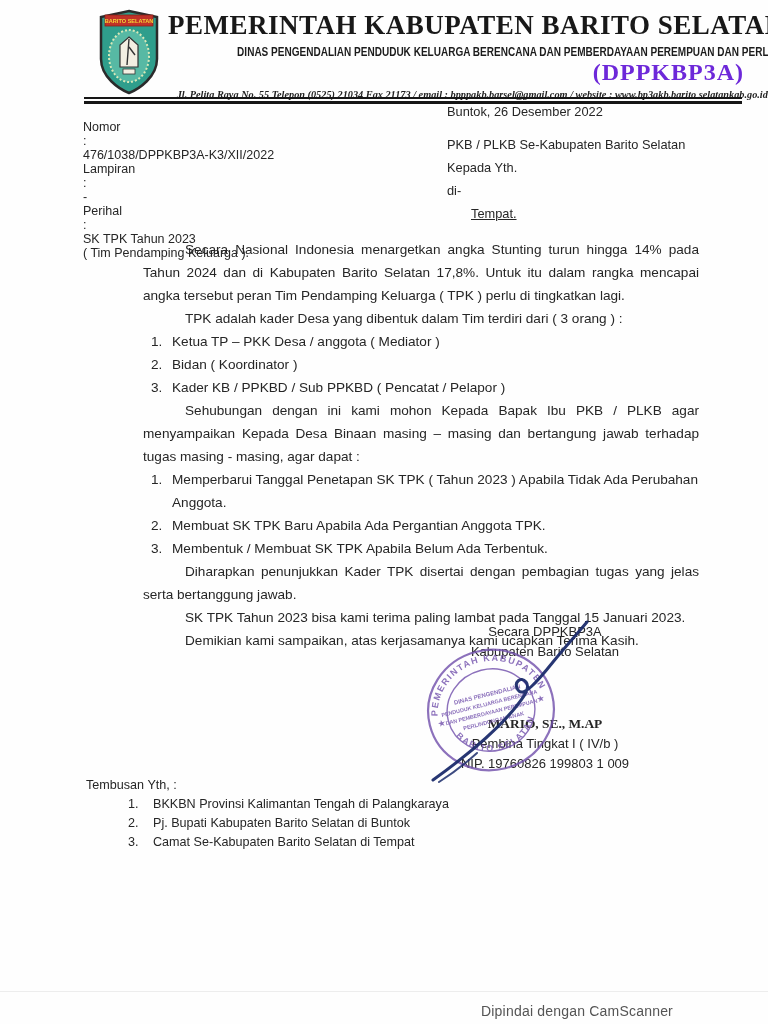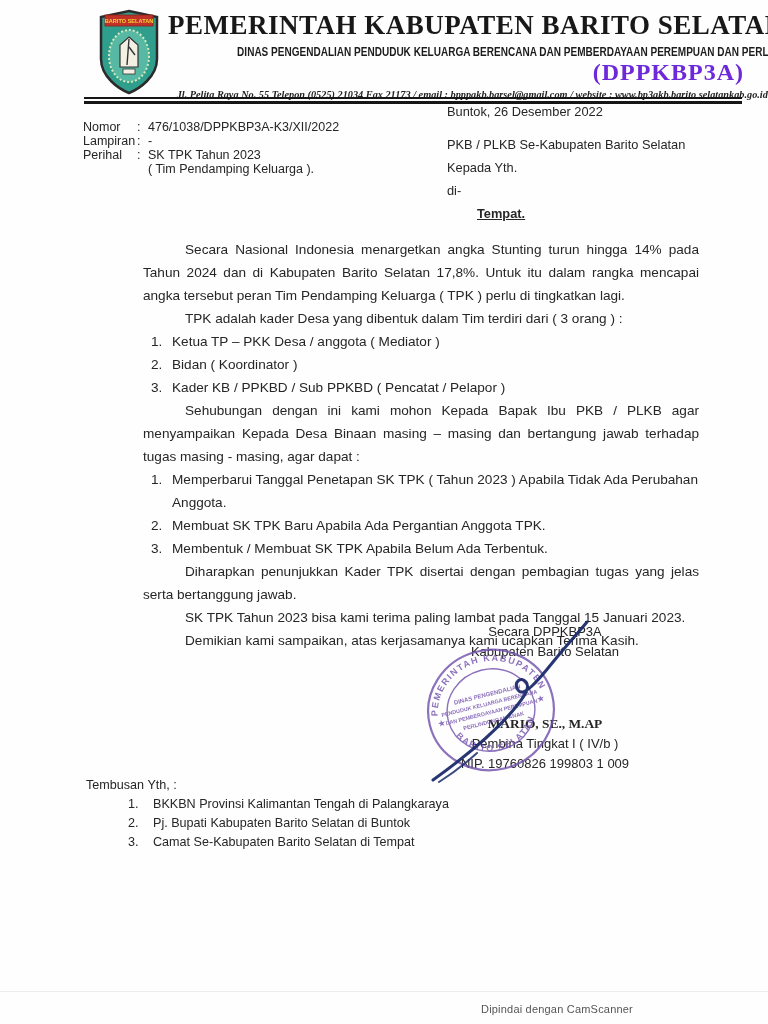--- a/index.html
+++ b/index.html
@@ -13,27 +13,27 @@
   .lh-gov { font-family:"Liberation Serif", serif; font-weight:bold; font-size:27px; letter-spacing:0.5px; color:#181818; white-space:nowrap; }
   .lh-agency { font-size:13.2px; font-weight:bold; white-space:nowrap; transform:scaleX(0.76); transform-origin:center; margin-top:3px; color:#1c1c1c; letter-spacing:0px; }
   .lh-abbr { font-family:"Liberation Serif", serif; font-weight:bold; font-size:24px; letter-spacing:1px; color:#6d28d9; margin-top:0px;text-align:right; }
   .lh-address { font-family:"Liberation Serif", serif; font-style:italic; font-weight:bold; font-size:10.6px; white-space:nowrap; transform:scaleX(0.97); transform-origin:center; margin-top:3px; color:#222; }
   .rule { position:absolute; left:84px; top:97px; width:658px; }
   .rule-thin { height:2px; background:#161616; }
   .rule-thick { height:3px; background:#161616; margin-top:1.5px; }
 
   
   .meta-left { position:absolute; left:83px; top:120px; font-size:12.5px; line-height:14px; }
-  .meta-row { display:flex; }
+  .meta-row { display:flex;flex-direction:column; }
   .meta-label { width:54px; }
   .meta-sep { width:11px; }
   .meta-right { position:absolute; left:447px; top:104px; font-size:12.8px; }
   .dateline { margin-bottom:14px; }
   .meta-right .r-line { line-height:23px; }
-  .tempat { text-decoration:underline; margin-left:30px;font-weight:bold; }
+  .tempat { text-decoration:underline; margin-left:24px; }
 
   
   .letter-body { position:absolute; left:143px; top:238px; width:556px; font-size:13.6px; line-height:23px; text-align:justify; }
   .letter-body p { text-indent:42px; }
   .li-row { display:flex; text-align:left; }
   .li-num { width:21px; margin-left:8px; flex:none; }
   .li-text { flex:1; }
 
   
   .sig-block { position:absolute; left:425px; top:622px; width:240px; text-align:center; font-size:13px; line-height:20px; z-index:2; }
@@ -41,21 +41,21 @@
   .stamp { position:absolute; left:423px; top:646px; width:136px; height:132px; z-index:3; opacity:0.82; }
   .signature-ink { position:absolute; left:415px; top:612px; width:200px; height:180px; z-index:4; }
 
   
   .tembusan { position:absolute; left:86px; top:776px; font-size:12.6px; line-height:19px; }
   .tem-row { display:flex; }
   .tem-num { width:25px; margin-left:42px; flex:none; }
 
   
   .foot-line { position:absolute; left:0; top:991px; width:768px; height:1px; background:#ededed; }
-  .scanfoot { position:absolute; left:481px; top:1003px; font-size:11px; color:#555; letter-spacing:0.2px; }
+  .scanfoot { position:absolute; left:481px; top:1003px; font-size:14px; color:#555; letter-spacing:0.2px; }
 </style>
 </head>
 <body>
 
 <div class="scan">
   <div class="page">
 
     <svg class="logo" viewBox="0 0 64 86">
       <path d="M32 2 L60 8 L60 50 C60 68 42 80 32 84 C22 80 4 68 4 50 L4 8 Z" fill="#2f9e8c" stroke="#2b2b2b" stroke-width="2.5"></path>
       <rect x="8" y="6" width="48" height="11" fill="#c03228" stroke="#8c1f18" stroke-width="0.8"></rect>

